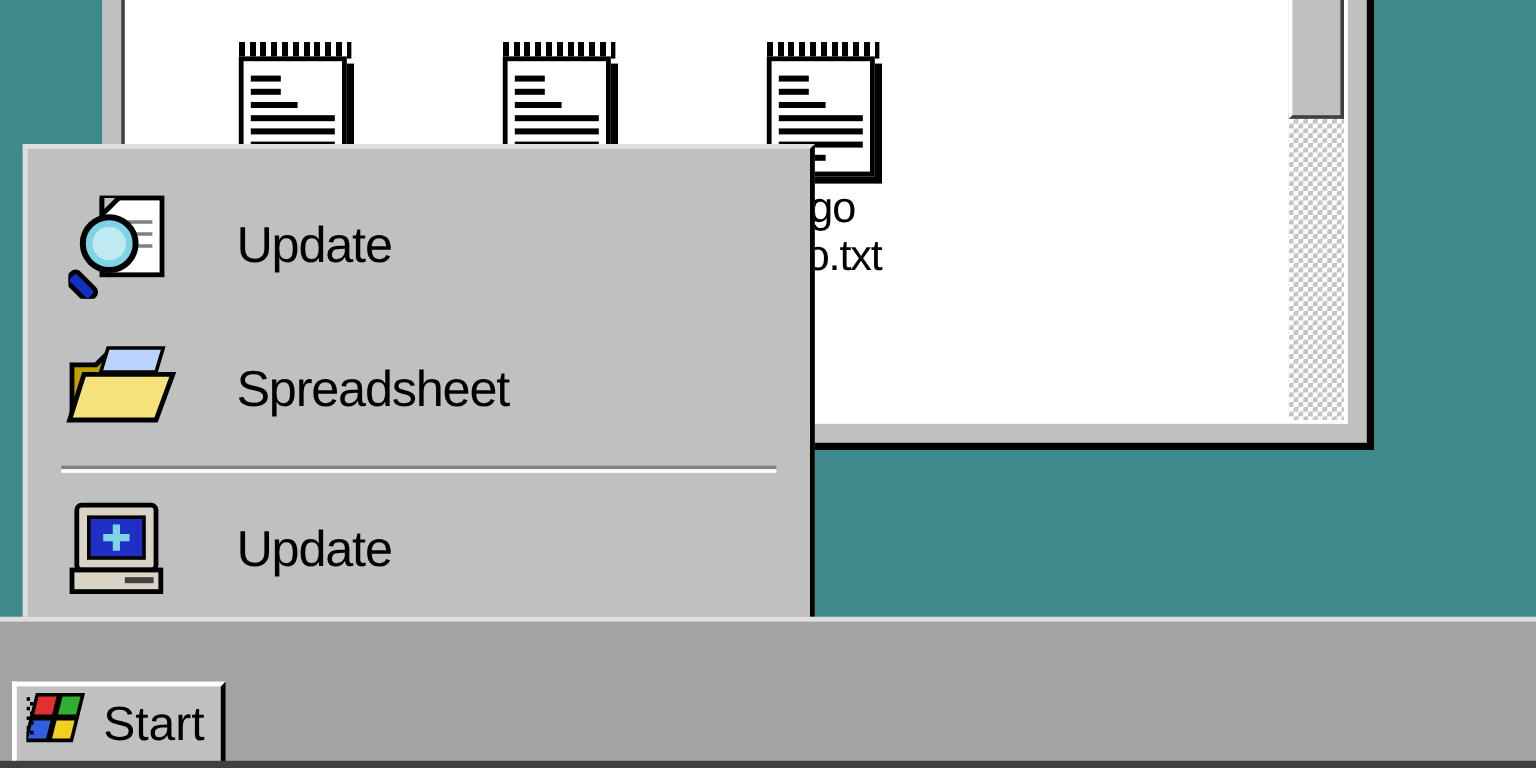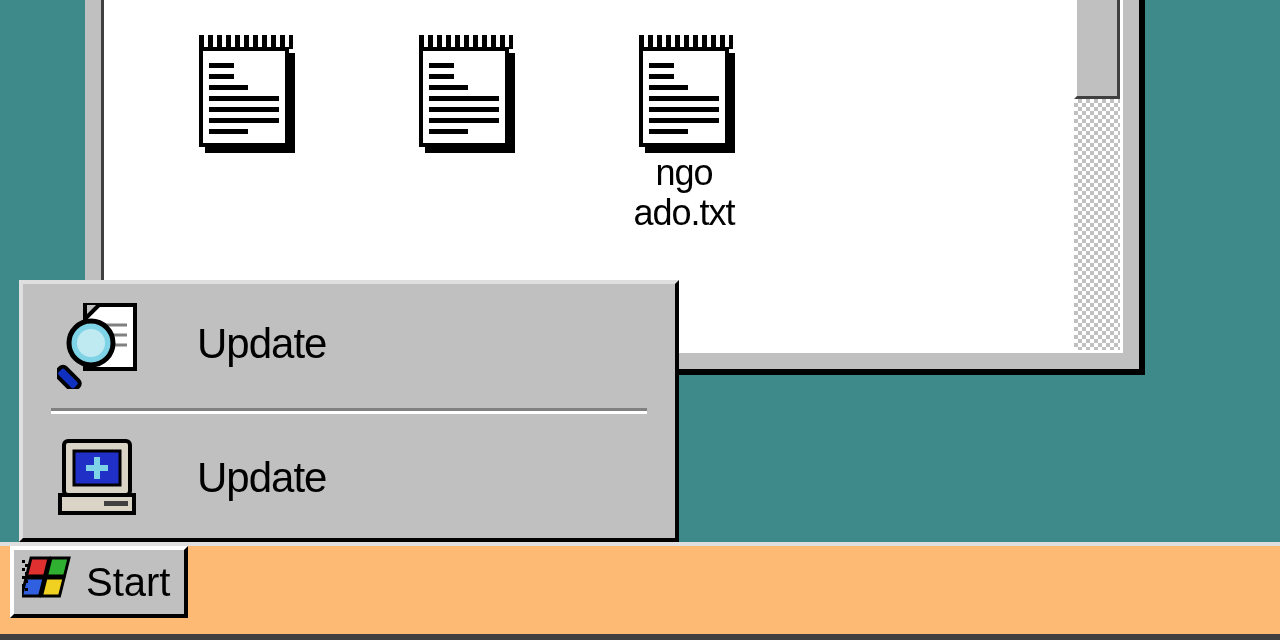--- a/index.html
+++ b/index.html
@@ -102,21 +102,21 @@
 
 .start-menu {
   position: absolute;
   left: 19px; bottom: 98px;
   width: 660px;
   background: #c0c0c0;
   border-top: 4px solid #dfdfdf;
   border-left: 4px solid #dfdfdf;
   border-right: 4px solid #000;
   border-bottom: 4px solid #000;
-  padding: 0 0;
+  padding: 20px 0;
 }
 .start-item {
   display: flex;
   align-items: center;
   height: 120px;
   padding-left: 24px;
 }
 .start-item .icon-slot {
   width: 110px; display:flex; align-items:center; justify-content:center;
 }
@@ -129,25 +129,25 @@
   height: 0;
   margin: 4px 28px 4px 28px;
   border-top: 3px solid #808080;
   border-bottom: 3px solid #fff;
 }
 
 
 .taskbar {
   position: absolute;
   left: 0; right: 0; bottom: 0;
-  height: 98px;
-  background: #fdba74;
+  height: 126px;
+  background: #a3a3a3;
   border-top: 4px solid #dfdfdf;
   display: flex;
-  align-items: flex-start;
+  align-items: flex-end;
   padding: 0 10px;
 }
 .taskbar::after{
   content:"";position:absolute;left:0;right:0;bottom:0;height:6px;background:#404040;
 }
 .start-button {
   display:flex; align-items:center;
   height: 72px;
   padding: 0 14px 0 8px;
   background:#c0c0c0;
@@ -249,20 +249,30 @@
         <line x1="36" y1="36" x2="70" y2="36" stroke="#808080" stroke-width="3"></line>
         <line x1="36" y1="46" x2="70" y2="46" stroke="#808080" stroke-width="3"></line>
         <circle cx="34" cy="44" r="22" fill="#7fd3e6" stroke="#000" stroke-width="5"></circle>
         <circle cx="34" cy="44" r="14" fill="#bfeaf2"></circle>
         <rect x="6" y="66" width="26" height="12" rx="4" transform="rotate(45 6 66)" fill="#1030c0" stroke="#000" stroke-width="4"></rect>
       </svg>
     </span>
     <span class="text">Update</span>
   </div>
 
+  <div class="start-item">
+    <span class="icon-slot">
+      <svg width="96" height="80" viewBox="0 0 96 80">
+        <polygon points="6,20 26,20 34,12 72,12 72,62 6,62" fill="#c0a000" stroke="#000" stroke-width="4"></polygon>
+        <polygon points="16,28 90,28 76,66 4,66" fill="#f5e27a" stroke="#000" stroke-width="4"></polygon>
+        <polygon points="36,6 82,6 76,26 30,26" fill="#bcd3ff" stroke="#000" stroke-width="3"></polygon>
+      </svg>
+    </span>
+    <span class="text">Spreadsheet</span>
+  </div>
 
   <div class="menu-sep"></div>
 
   <div class="start-item">
     <span class="icon-slot">
       <svg width="96" height="90" viewBox="0 0 96 90">
         <rect x="10" y="8" width="66" height="54" rx="4" fill="#d9d4c6" stroke="#000" stroke-width="4"></rect>
         <rect x="20" y="18" width="46" height="34" fill="#2030c6" stroke="#000" stroke-width="3"></rect>
         <line x1="32" y1="35" x2="54" y2="35" stroke="#7fd3e6" stroke-width="6"></line>
         <line x1="43" y1="24" x2="43" y2="46" stroke="#7fd3e6" stroke-width="6"></line>

